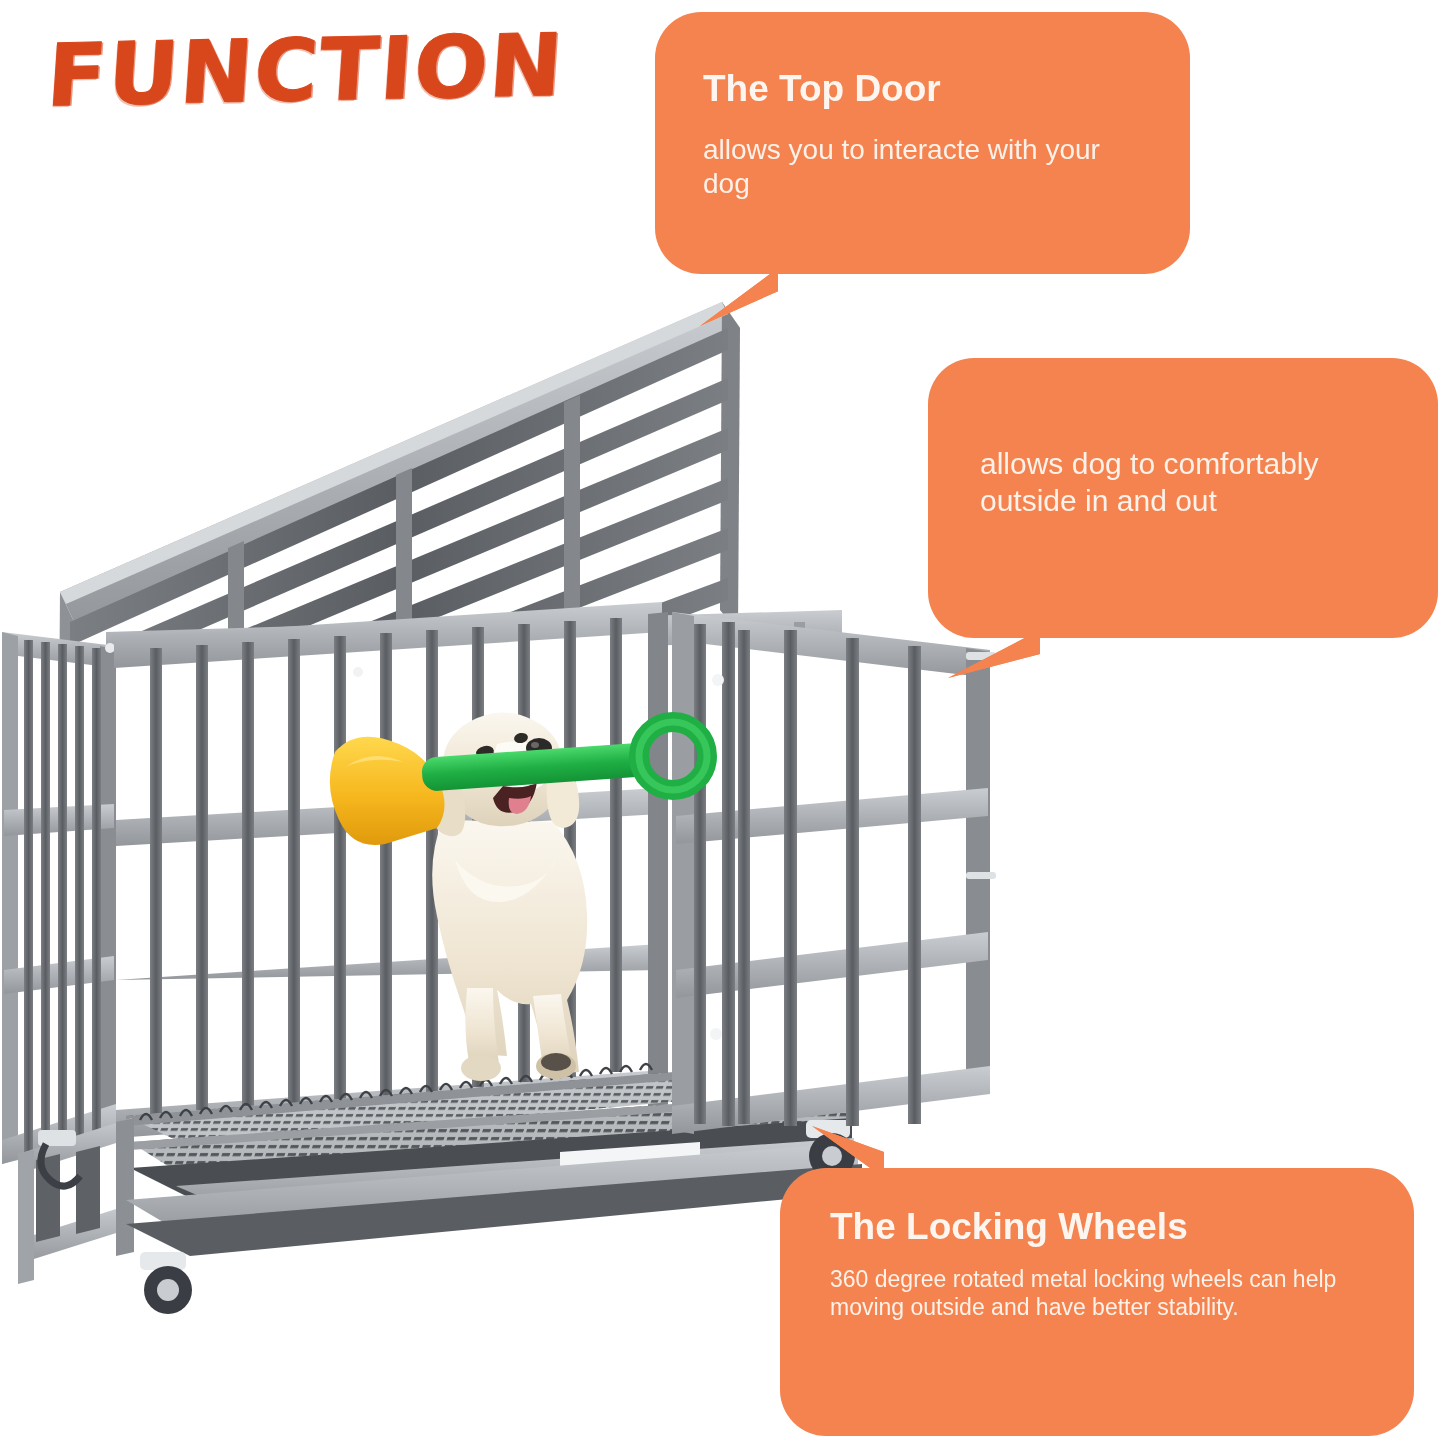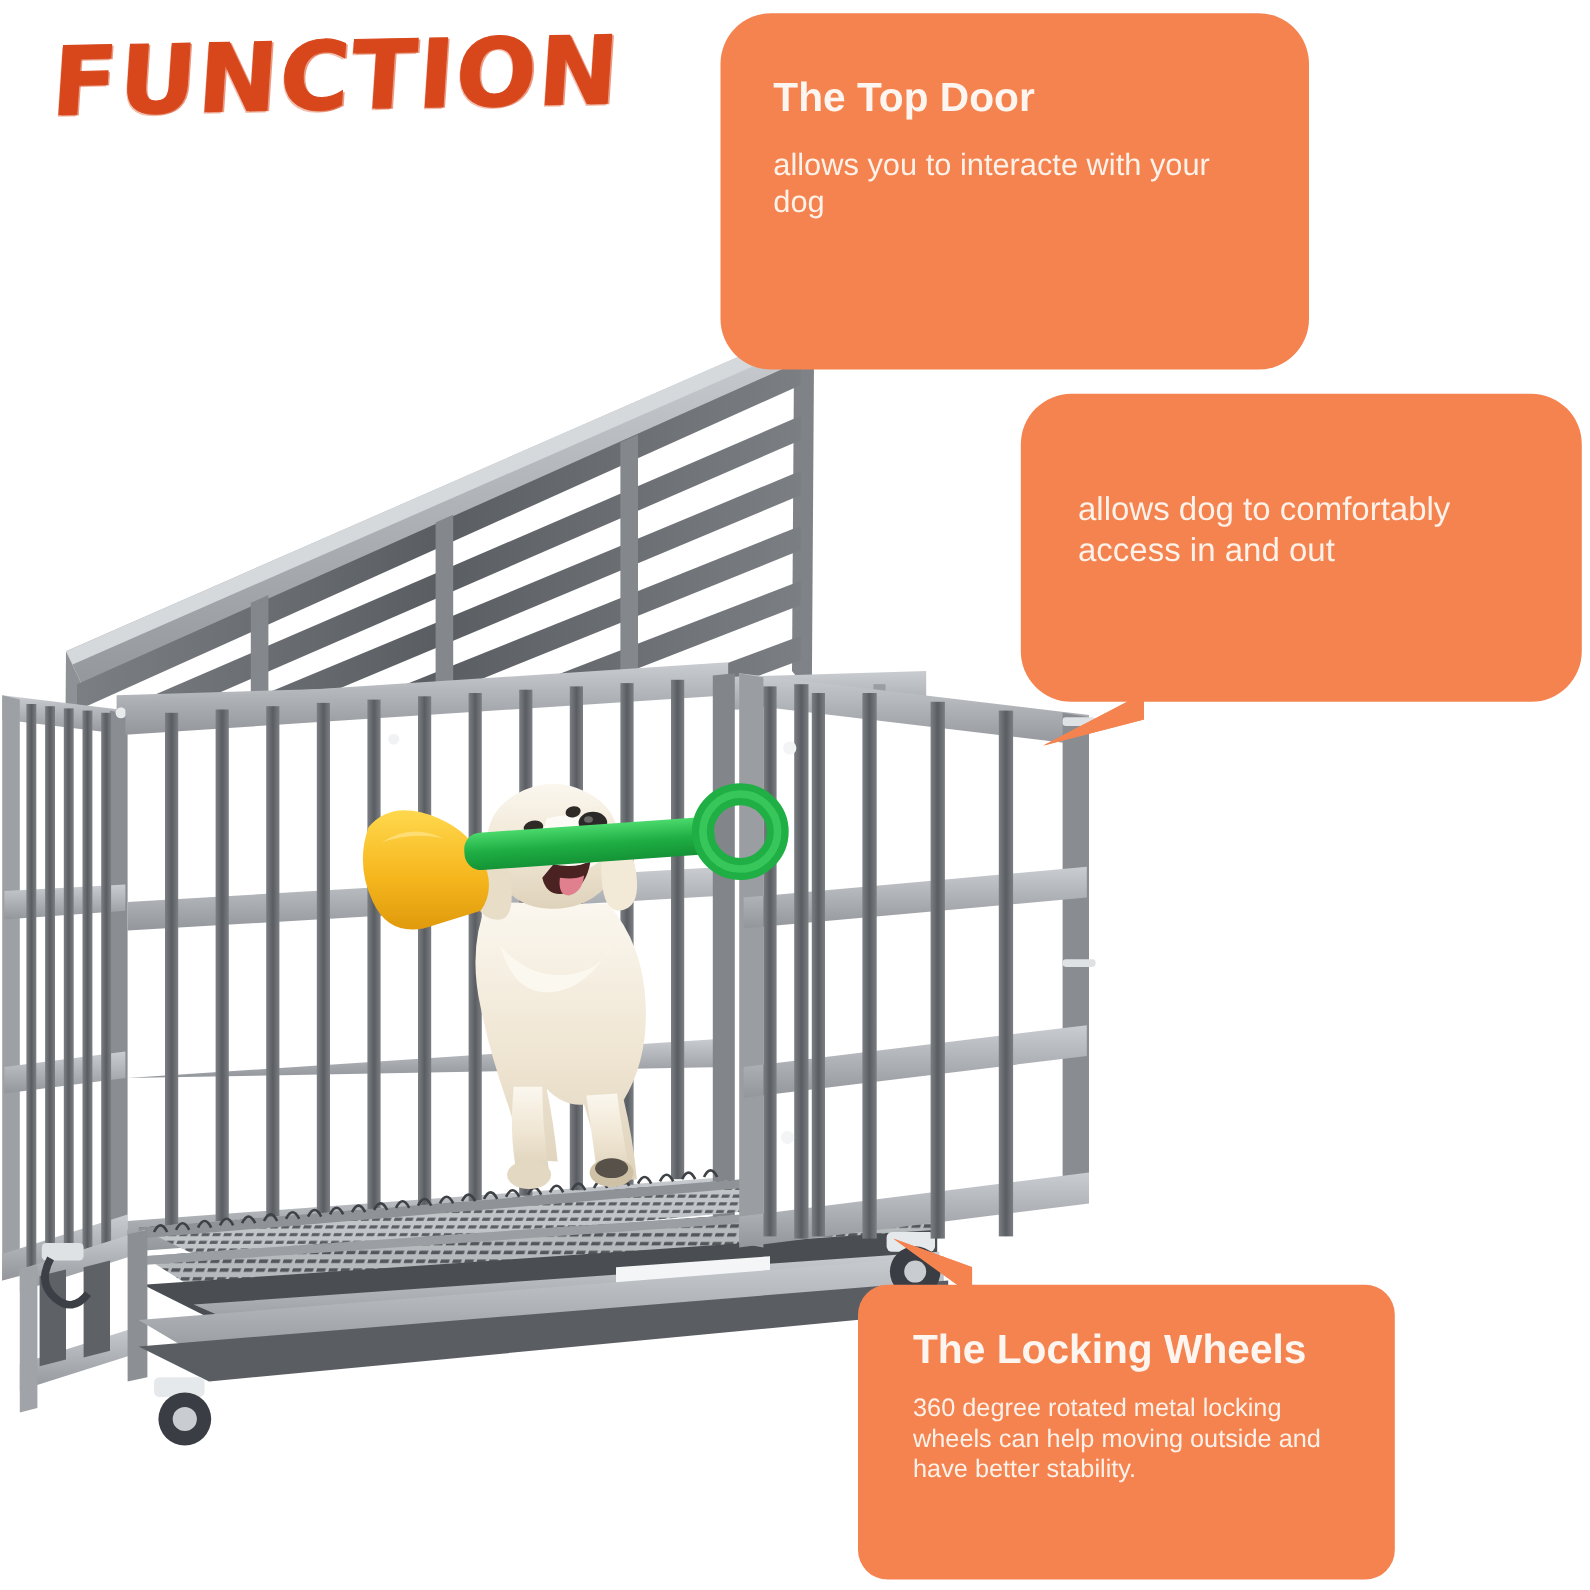--- a/index.html
+++ b/index.html
@@ -19,29 +19,29 @@
     text-shadow:2px 1px 0 rgba(216,71,28,.55), -1px 2px 0 rgba(216,71,28,.35);
     white-space:nowrap;
   }
 
   
   .bubble{position:absolute;background:#F5834F;border-radius:46px;
           color:#FCF3EB;box-sizing:border-box;}
   .bubble .b-title{font-weight:700;line-height:1.05;color:#FDF6F0;}
   .bubble .b-body{line-height:1.22;color:#FCF2EA;}
 
-  #bubble-top{left:655px;top:12px;width:535px;height:324px;padding:58px 36px 0 48px;}
+  #bubble-top{left:655px;top:12px;width:535px;height:262px;padding:58px 36px 0 48px;}
   #bubble-top .b-title{font-size:37px;}
   #bubble-top .b-body{font-size:28px;margin-top:24px;}
 
   #bubble-front{left:928px;top:358px;width:510px;height:280px;padding:62px 26px 0 52px;}
   #bubble-front .b-title{font-size:37px;}
   #bubble-front .b-body{font-size:30px;margin-top:26px;}
 
-  #bubble-wheels{left:780px;top:1168px;width:488px;height:268px;padding:40px 36px 0 50px;border-radius:27px;}
+  #bubble-wheels{left:780px;top:1168px;width:634px;height:268px;padding:40px 36px 0 50px;}
   #bubble-wheels .b-title{font-size:37px;}
   #bubble-wheels .b-body{font-size:23px;margin-top:18px;}
 
   .tail{position:absolute;width:0;height:0;}
   #tail-top{left:700px;top:268px;
     border-left:0 solid transparent;border-right:78px solid #F5834F;
     border-bottom:0 solid transparent;border-top:58px solid #F5834F;
     clip-path:polygon(100% 0,100% 40%,0 100%);}
   #tail-front{left:948px;top:630px;
     border-right:92px solid #F5834F;border-top:48px solid #F5834F;
@@ -346,21 +346,21 @@
   </svg>
 
   <div class="tail" id="tail-top"></div>
   <div class="bubble" id="bubble-top">
     <div class="b-title">The Top Door</div>
     <div class="b-body">allows you to interacte with your dog</div>
   </div>
 
   <div class="tail" id="tail-front"></div>
   <div class="bubble" id="bubble-front">
-    <div class="b-body">allows dog to comfortably access in and out</div>
+    <div class="b-body">allows dog to comfortably outside in and out</div>
   </div>
 
   <div class="tail" id="tail-wheels"></div>
   <div class="bubble" id="bubble-wheels">
     <div class="b-title">The Locking Wheels</div>
     <div class="b-body">360 degree rotated metal locking wheels can help moving outside and have better stability.</div>
   </div>
 
 </div>
 

